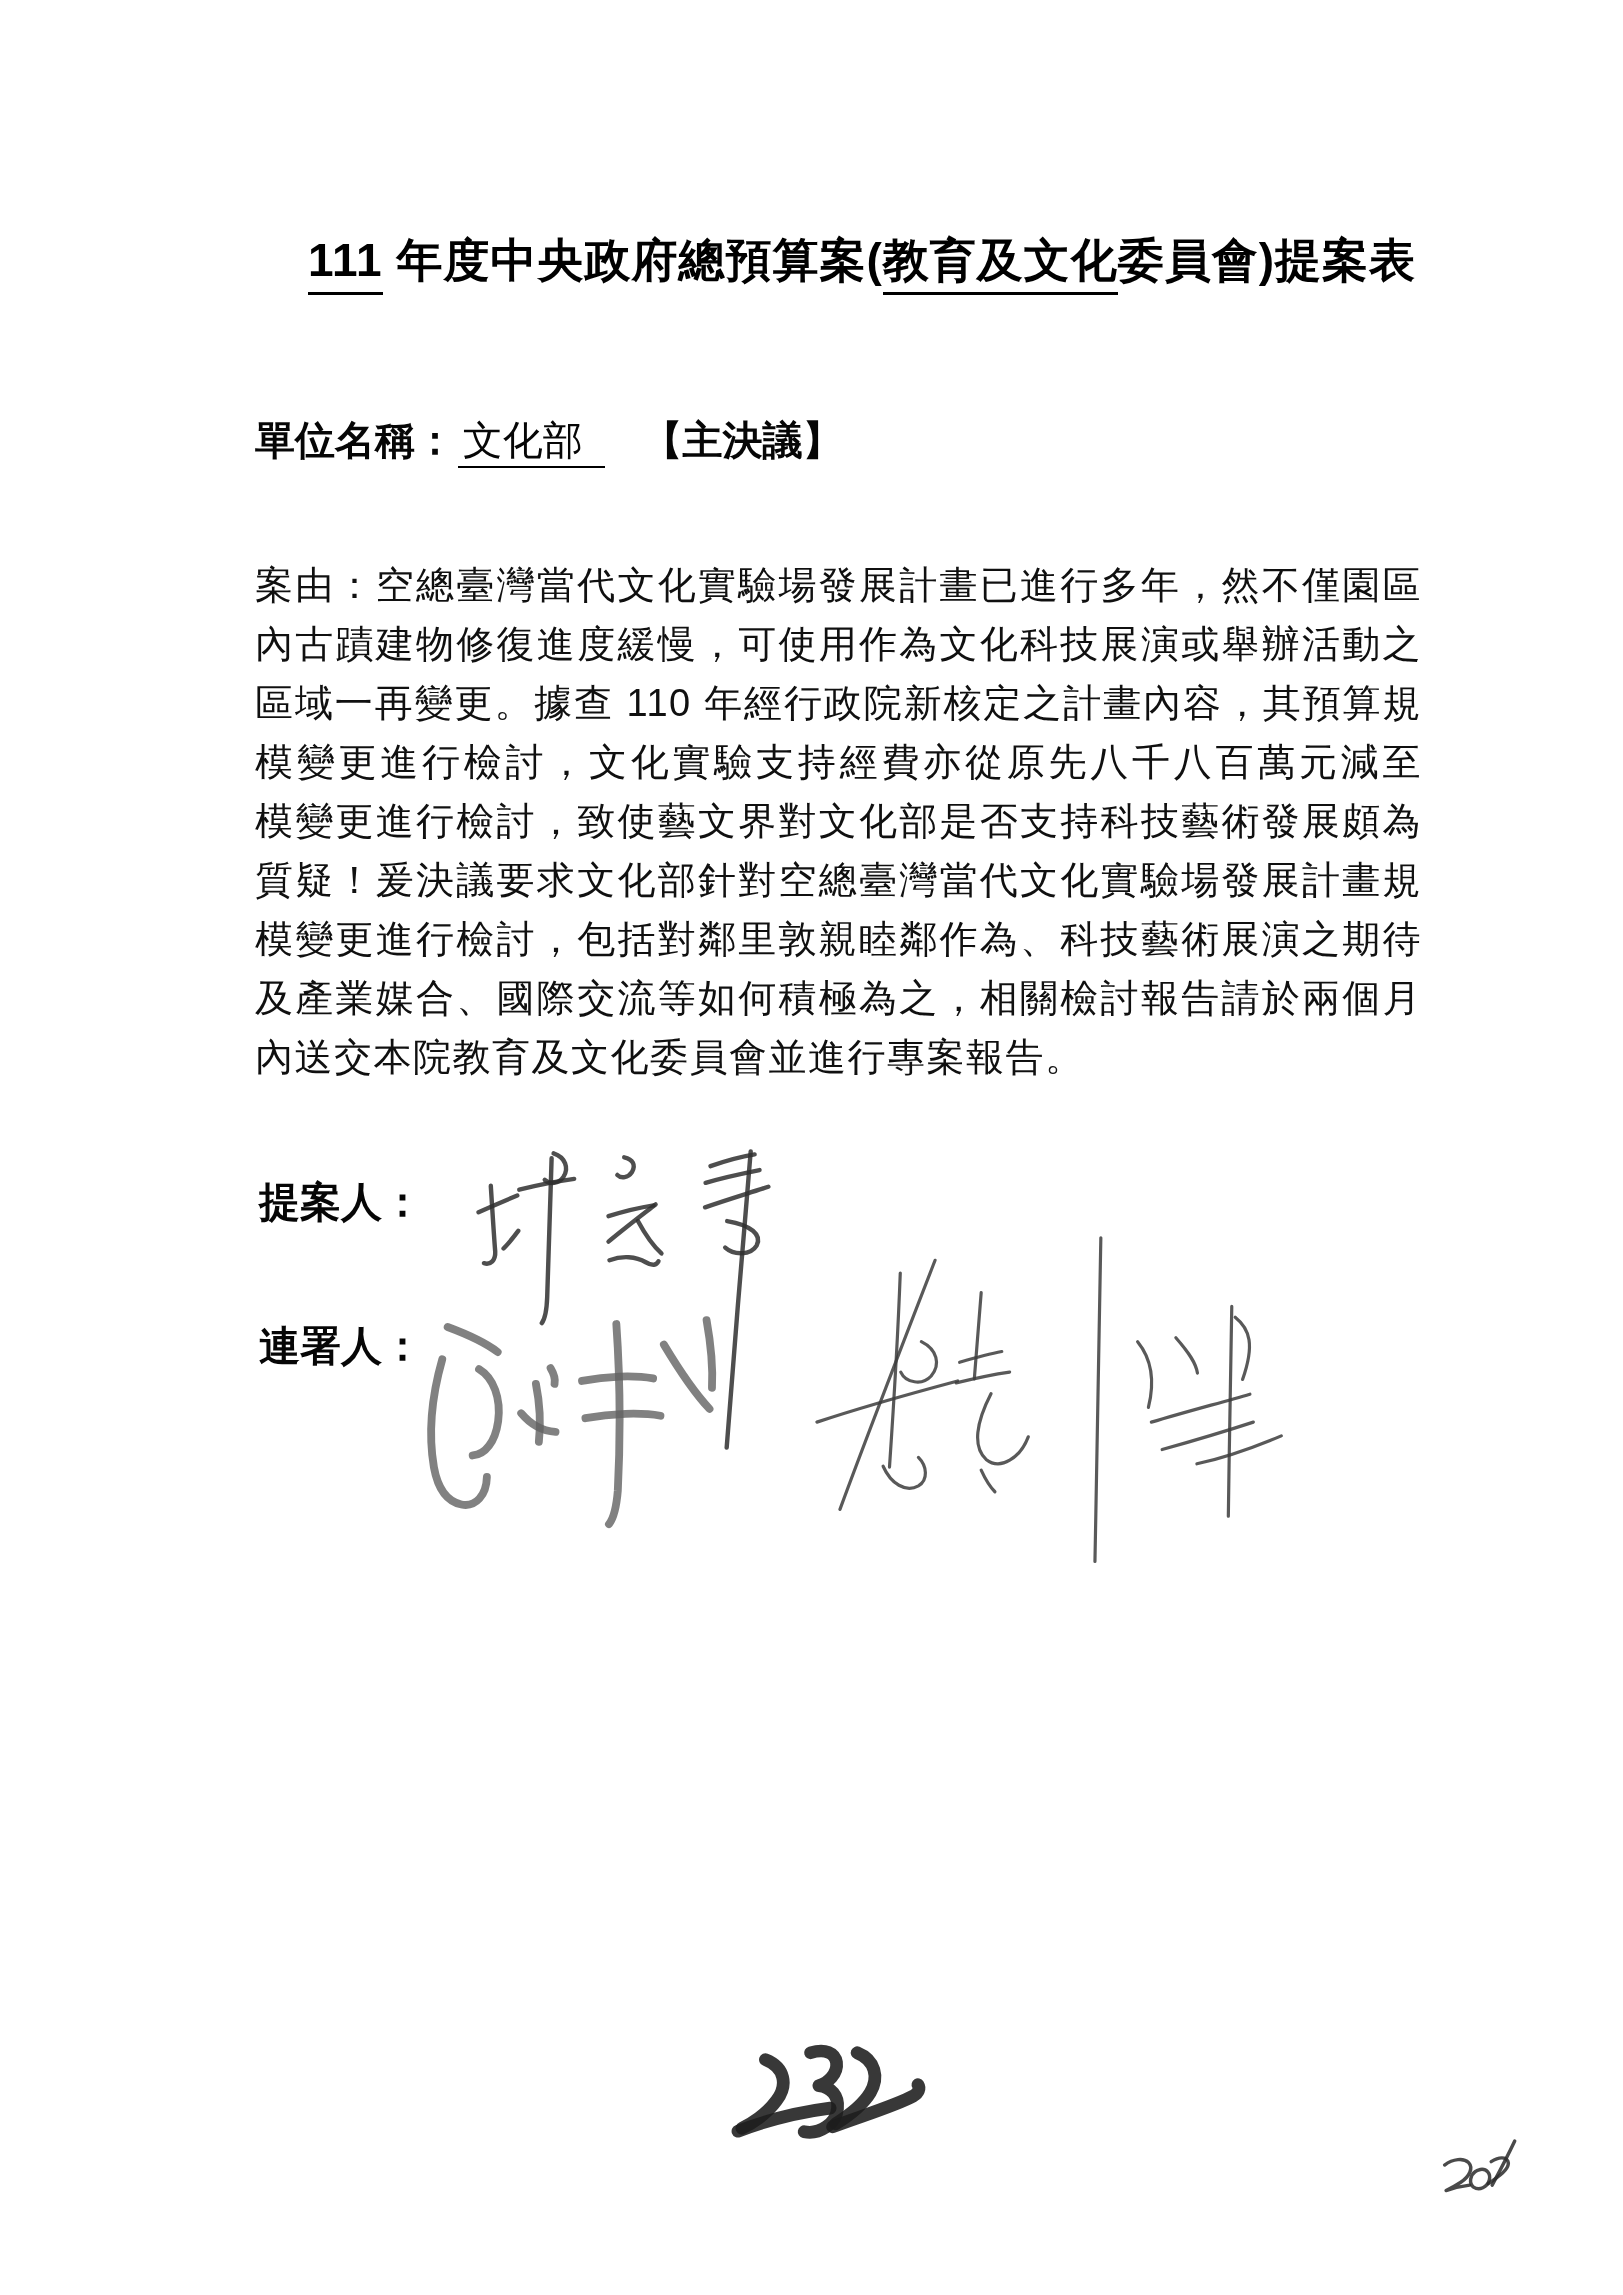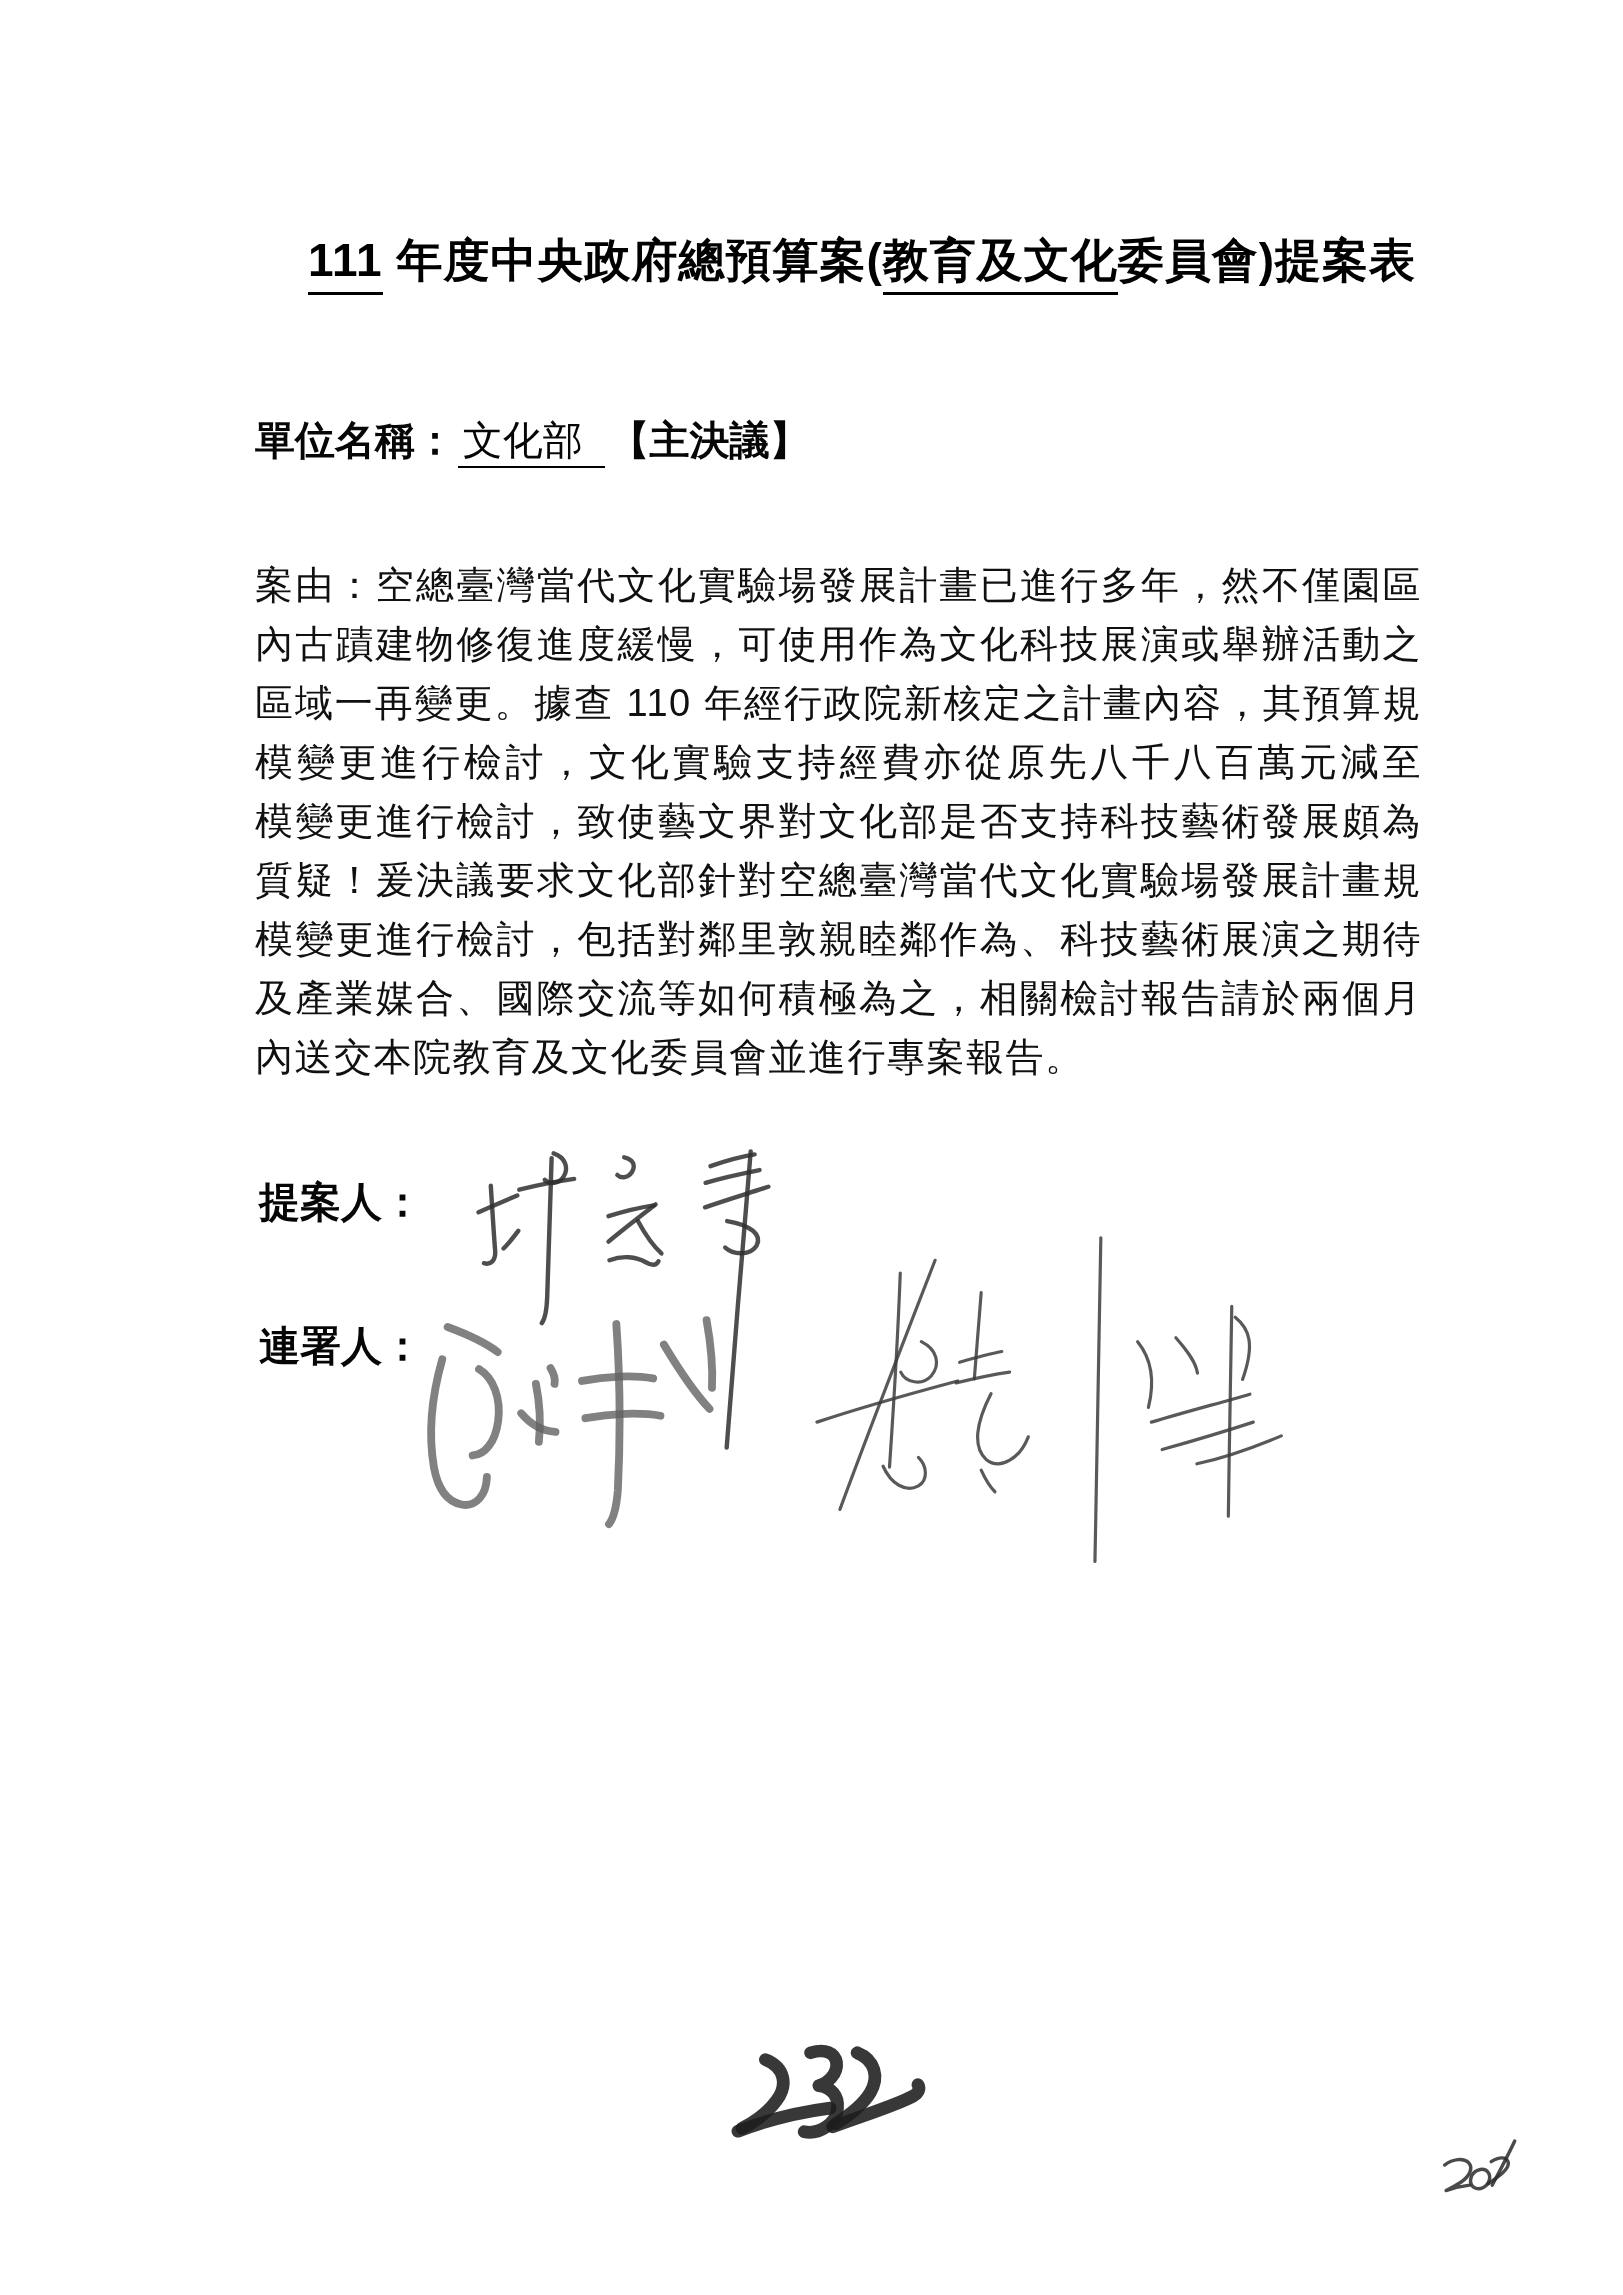--- a/index.html
+++ b/index.html
@@ -40,21 +40,21 @@
     white-space: nowrap;
     color: #060606;
   }
   .unit-line .unit-value {
     font-weight: normal;
     border-bottom: 2.9px solid #000;
     padding: 0 22.6px 3.9px 4.9px;
     margin-left: 2.9px;
   }
   .unit-line .unit-tag {
-    margin-left: 4px;
+    margin-left: 37px;
     font-weight: bold;
     text-align: center;
   }
   .case-body {
     position: absolute;
     left: 255px;
     top: 556px;
     width: 1167px;
     font-size: 38px;
     line-height: 59px;

